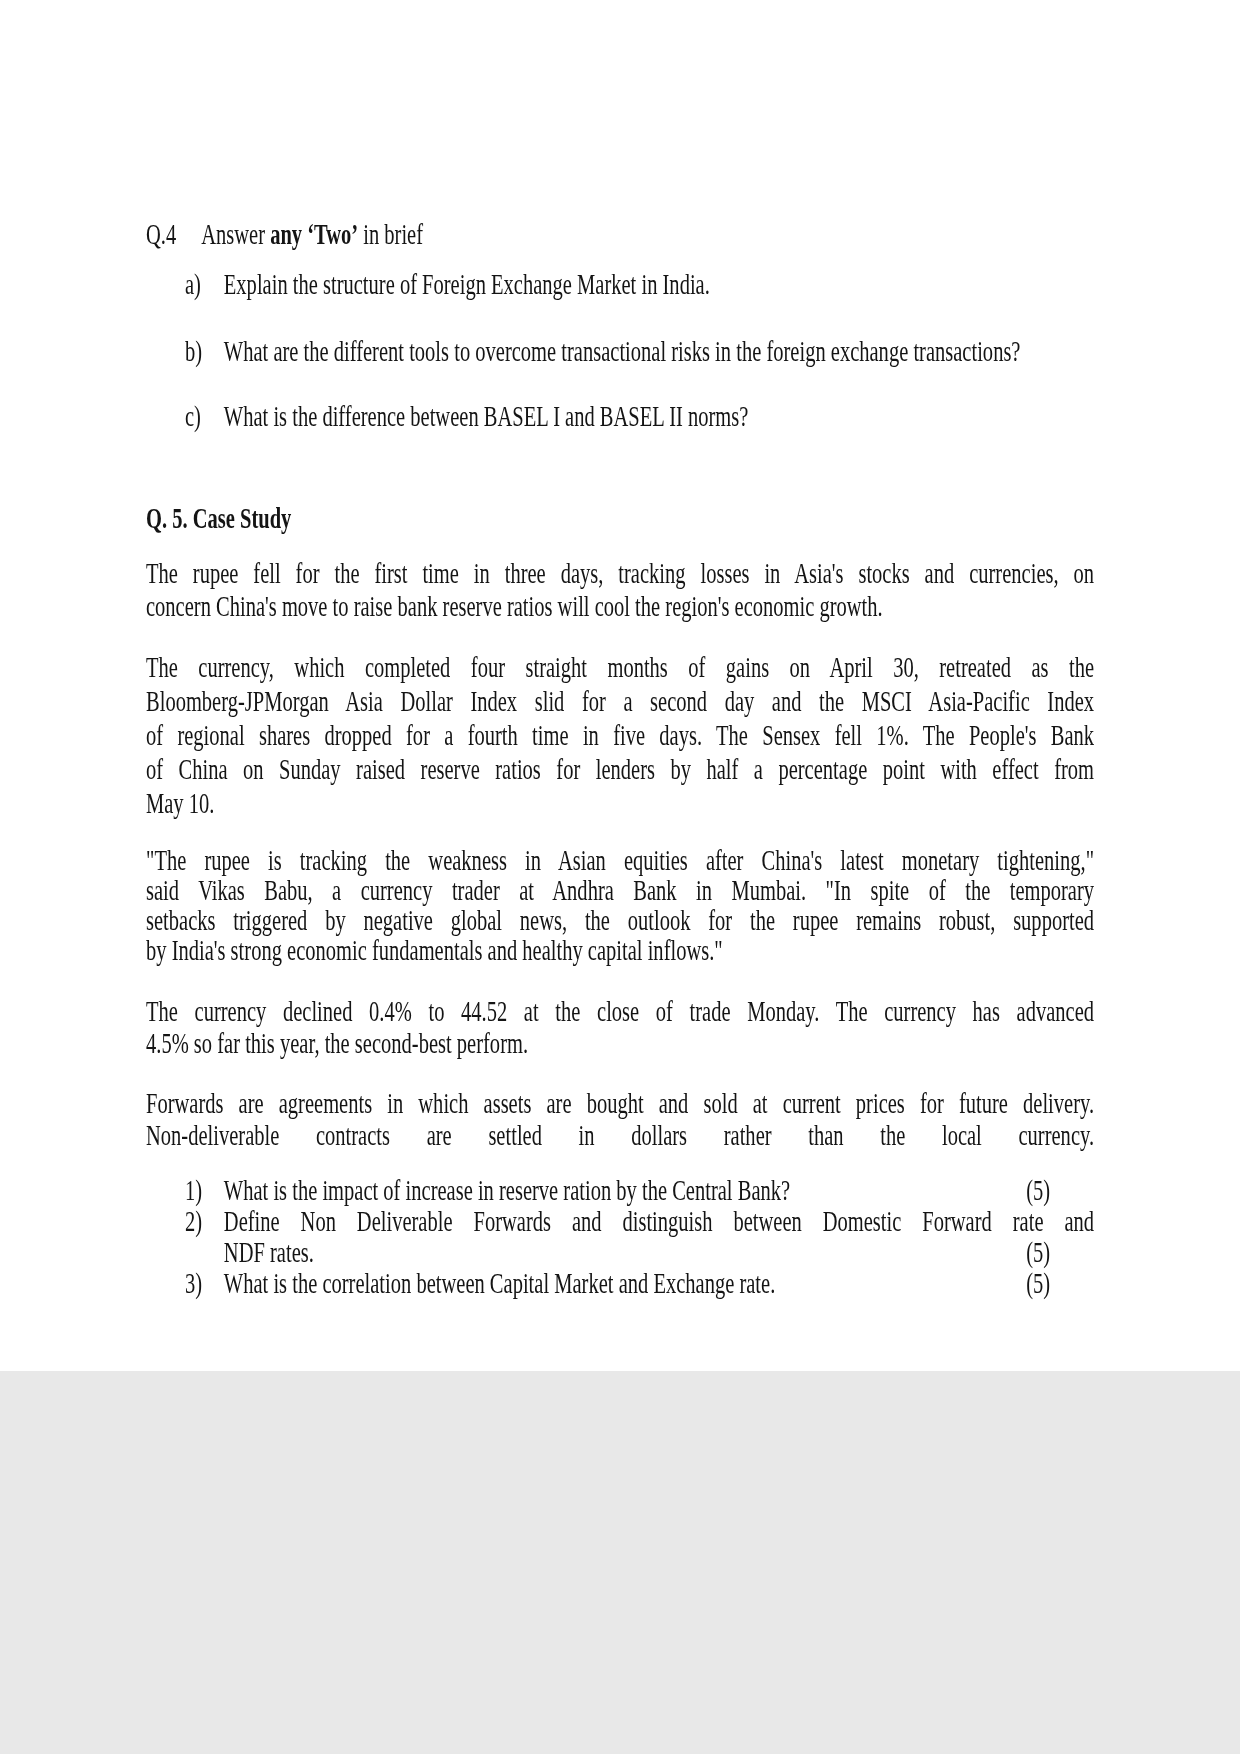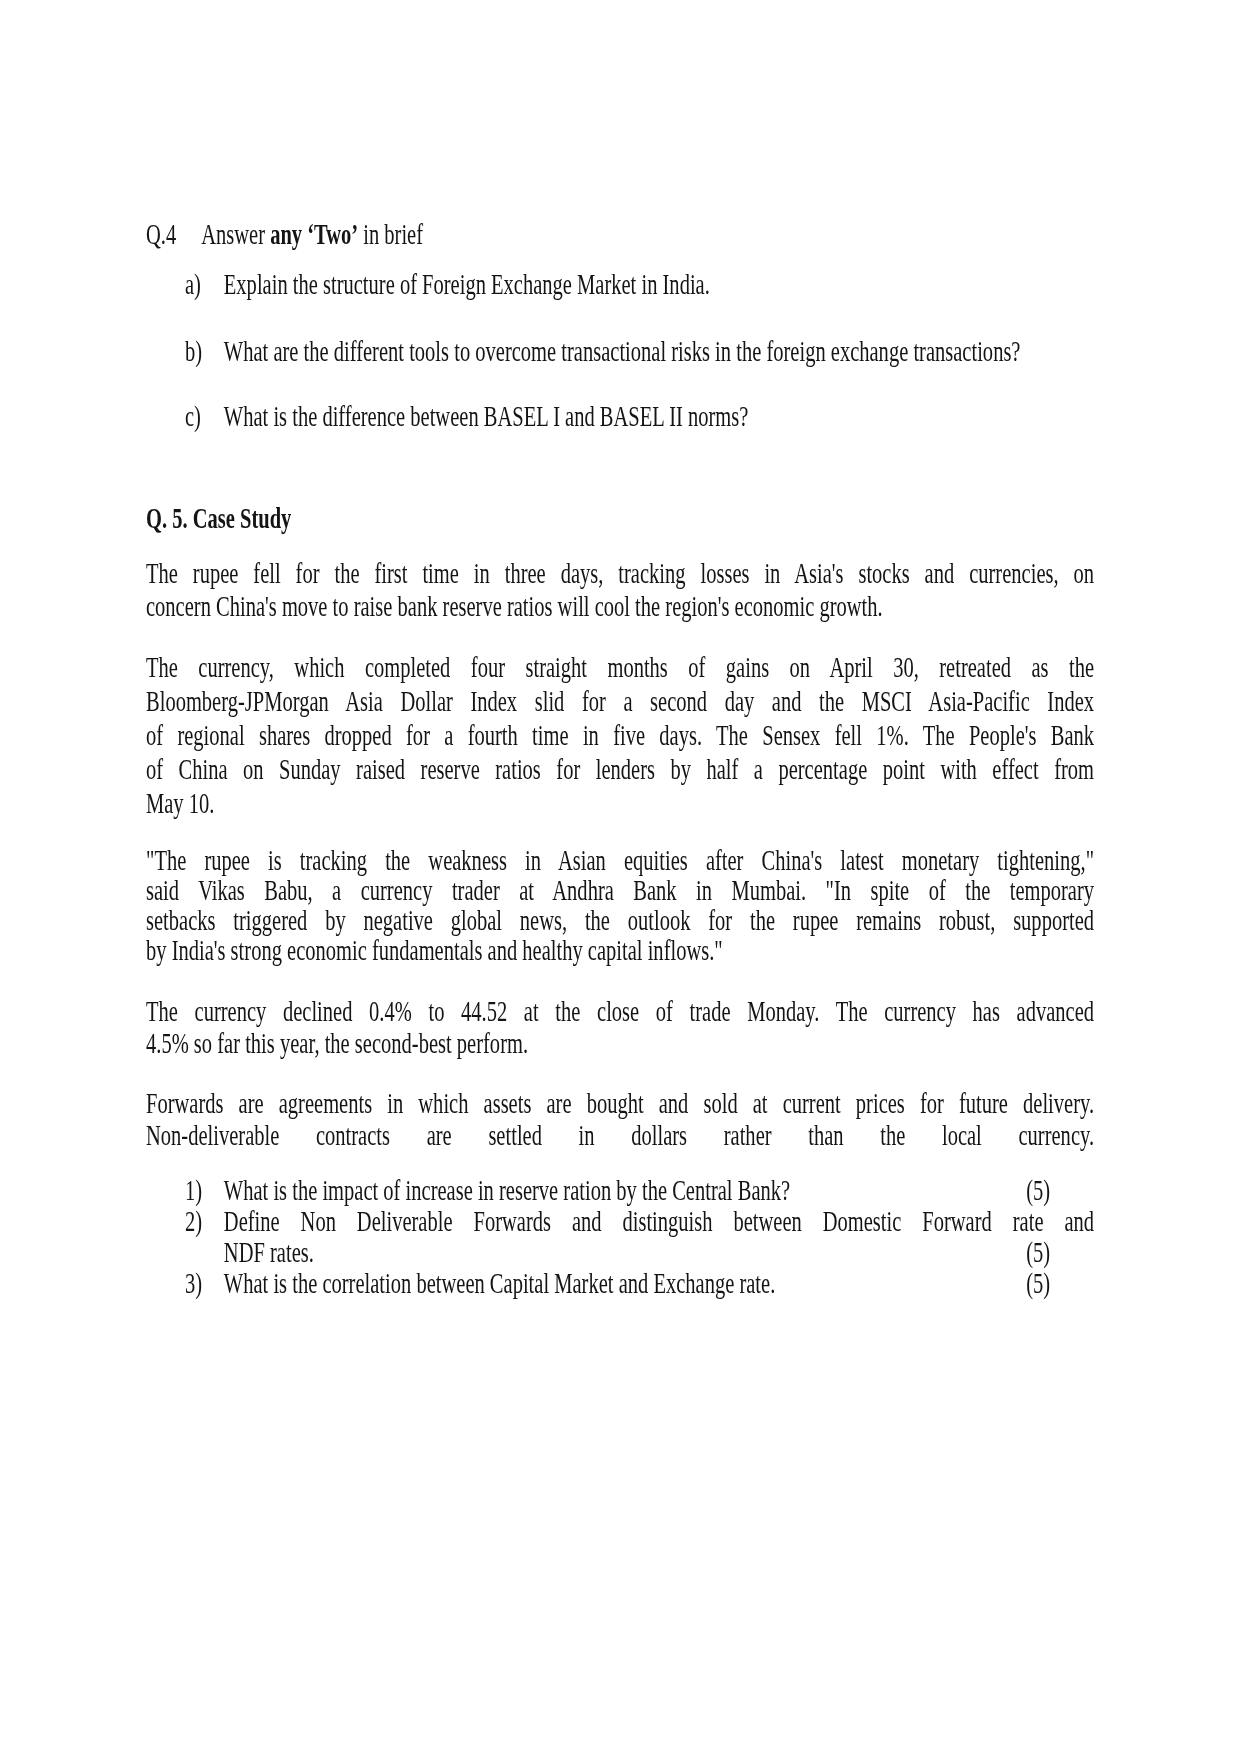--- a/index.html
+++ b/index.html
@@ -1,19 +1,19 @@
 <!DOCTYPE html>
 <html><head>
 <meta charset="utf-8">
 <style>
   html, body { margin: 0; padding: 0; background: #e8e8e8; }
   .page {
     position: relative;
     width: 1240px;
-    height: 1754px;
+    height: 1371px;
     background: #ffffff;
     margin: 0 auto;
     overflow: hidden;
   }
   .inner {
     position: absolute;
     left: 146px;
     top: 219px;
     width: 1340px;
     transform: scaleX(0.7075);

